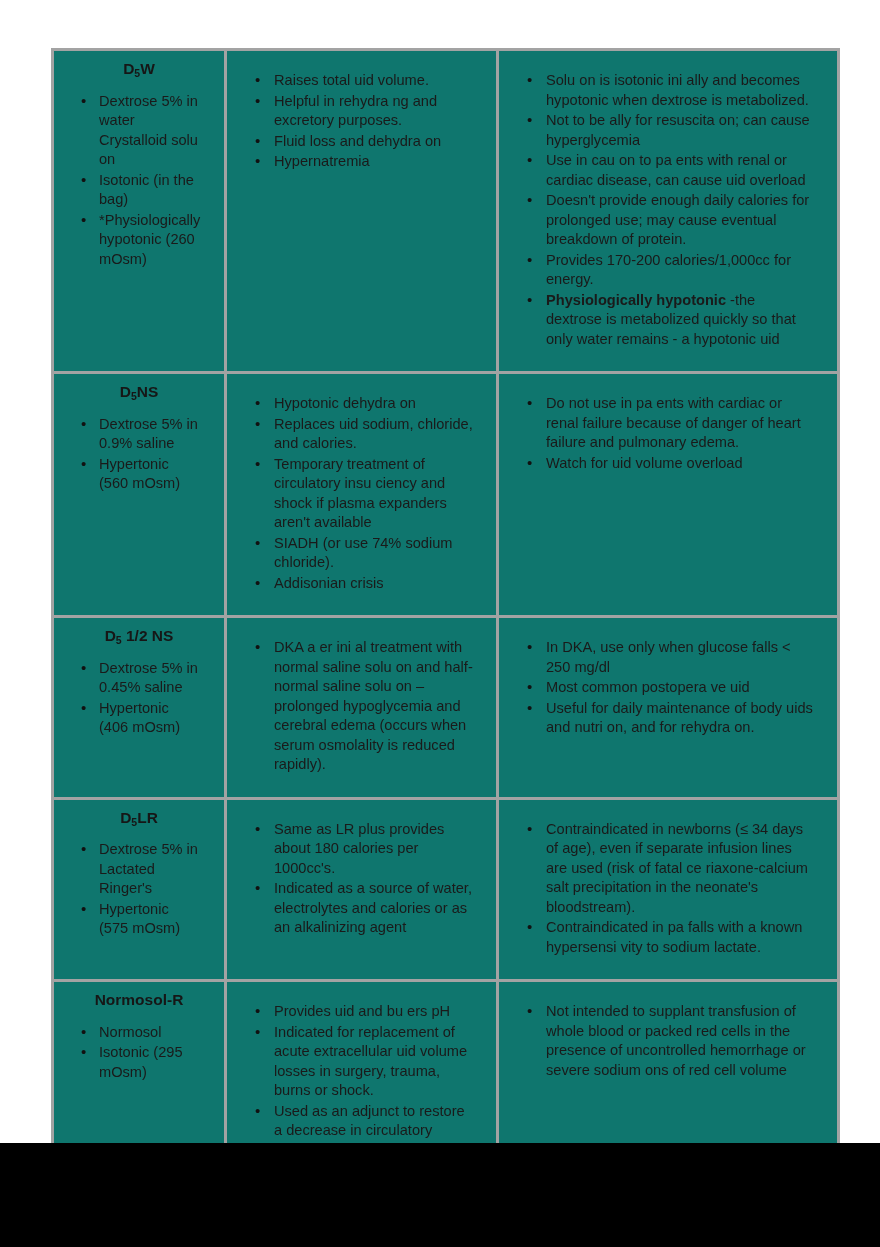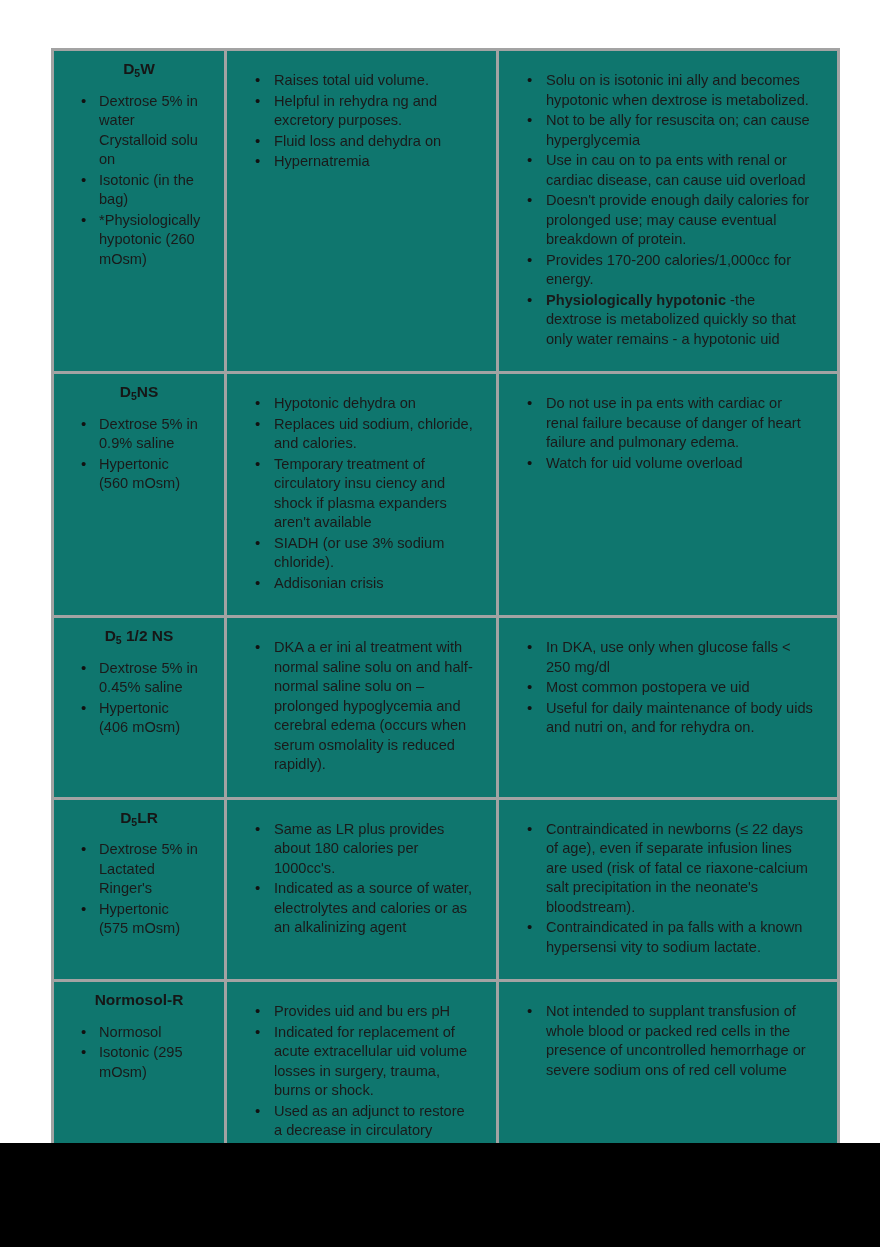--- a/index.html
+++ b/index.html
@@ -156,21 +156,21 @@
                 <li>Hypertonic (560 mOsm)</li>
               </ul>
             </div>
           </td>
           <td class="col-uses">
             <div class="cell-inner">
               <ul class="bullets">
                 <li>Hypotonic dehydra  on</li>
                 <li>Replaces  uid sodium, chloride, and calories.</li>
                 <li>Temporary treatment of circulatory insu  ciency and shock if plasma expanders aren't available</li>
-                <li>SIADH (or use 3% sodium chloride).</li>
+                <li>SIADH (or use 74% sodium chloride).</li>
                 <li>Addisonian crisis</li>
               </ul>
             </div>
           </td>
           <td class="col-notes">
             <div class="cell-inner">
               <ul class="bullets">
                 <li><span>Do not use in pa  ents with cardiac or renal failure because of danger of heart failure and pulmonary edema.</span></li>
                 <li><span>Watch for  uid volume overload</span></li>
               </ul>
@@ -218,21 +218,21 @@
             <div class="cell-inner">
               <ul class="bullets">
                 <li>Same as LR plus provides about 180 calories per 1000cc's.</li>
                 <li>Indicated as a source of water, electrolytes and calories or as an alkalinizing agent</li>
               </ul>
             </div>
           </td>
           <td class="col-notes">
             <div class="cell-inner">
               <ul class="bullets">
-                <li><span>Contraindicated in newborns (≤ 22 days of age), even if separate infusion lines are used (risk of fatal ce  riaxone-calcium salt precipitation in the neonate's bloodstream).</span></li>
+                <li><span>Contraindicated in newborns (≤ 34 days of age), even if separate infusion lines are used (risk of fatal ce  riaxone-calcium salt precipitation in the neonate's bloodstream).</span></li>
                 <li><span>Contraindicated in pa  falls with a known hypersensi  vity to sodium lactate.</span></li>
               </ul>
             </div>
           </td>
         </tr>
         <tr>
           <td class="col-name">
             <div class="cell-inner">
               <div class="cell-title"><span>Normosol-R</span></div>
               <ul class="bullets col1">

